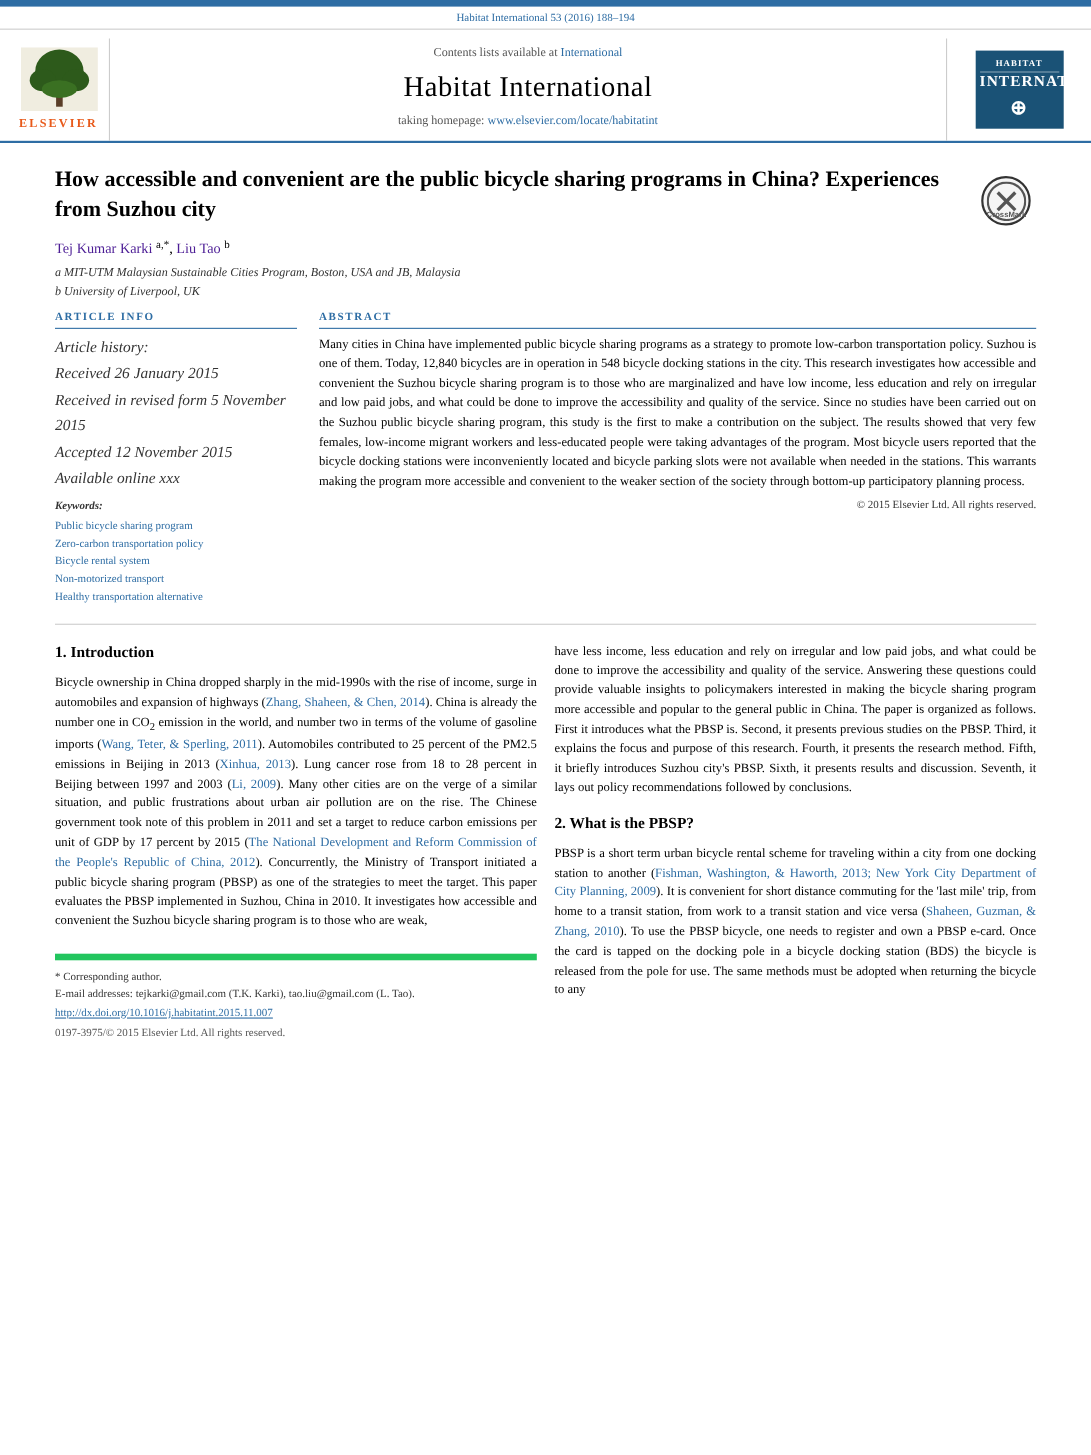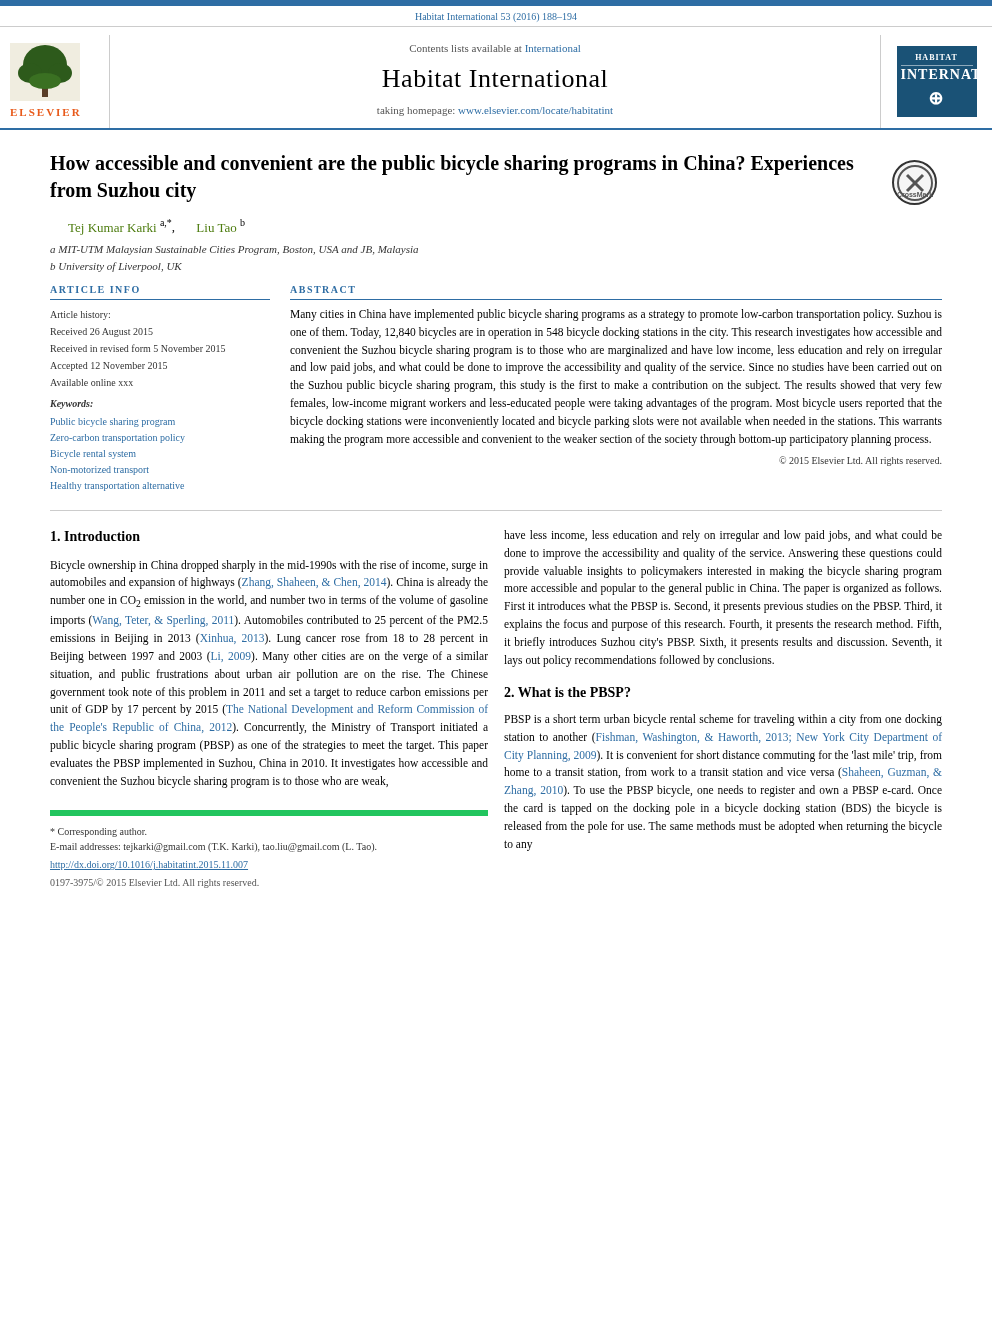--- a/index.html
+++ b/index.html
@@ -17,25 +17,25 @@
       height: 6px;
       width: 100%;
     }
     .journal-header {
       display: flex;
       align-items: stretch;
       border-bottom: 2px solid #2e6da4;
       padding: 8px 0 0 0;
     }
     .elsevier-logo {
-      width: 110px;
+      width: 100px;
       padding: 8px 10px;
       display: flex;
       flex-direction: column;
-      align-items: flex-start;
+      align-items: flex-end;
       justify-content: center;
       border-right: 1px solid #ccc;
     }
     .elsevier-logo-text {
       font-size: 11px;
       font-weight: bold;
       color: #e85a1b;
       letter-spacing: 2px;
       margin-top: 4px;
     }
@@ -66,21 +66,21 @@
     }
     .journal-homepage {
       font-size: 11px;
       color: #555;
     }
     .journal-homepage a {
       color: #2e6da4;
       text-decoration: none;
     }
     .habitat-logo {
-      width: 112px;
+      width: 132px;
       display: flex;
       align-items: center;
       justify-content: center;
       border-left: 1px solid #ccc;
       padding: 8px;
     }
     .habitat-badge {
       background: #1a5276;
       color: white;
       font-size: 9px;
@@ -147,23 +147,22 @@
       background: #f5f5f5;
     }
     .authors {
       font-size: 13px;
       margin-bottom: 4px;
     }
     .authors sup {
       font-size: 10px;
     }
     .author-link {
-      color: #4d7c0f;
+      color: #4c1d95;
       text-decoration: none;
-      margin-left: 18px;
     }
     .affiliations {
       font-size: 11px;
       font-style: italic;
       color: #333;
       margin-bottom: 8px;
       line-height: 1.5;
     }
     .affil-line {
       margin-bottom: 1px;
@@ -183,21 +182,22 @@
     .section-label {
       font-size: 10px;
       font-weight: bold;
       letter-spacing: 1.5px;
       color: #2e6da4;
       border-bottom: 1px solid #2e6da4;
       padding-bottom: 2px;
       margin-bottom: 6px;
     }
     .article-history {
-      font-size: 10px;
+      font-size: 14px;
+      font-style: italic;
       color: #333;
       line-height: 1.7;
       margin-bottom: 0;
     }
     .keywords-section {
       margin-top: 6px;
     }
     .keywords-title {
       font-size: 10px;
       font-style: italic;
@@ -358,21 +358,21 @@
   <div class="affiliations">
     <div class="affil-line">a MIT-UTM Malaysian Sustainable Cities Program, Boston, USA and JB, Malaysia</div>
     <div class="affil-line">b University of Liverpool, UK</div>
   </div>
 
   <div class="two-col">
     <div class="article-info">
       <div class="section-label">ARTICLE INFO</div>
       <div class="article-history">
         <div>Article history:</div>
-        <div>Received 26 August 2015</div>
+        <div>Received 26 January 2015</div>
         <div>Received in revised form 5 November 2015</div>
         <div>Accepted 12 November 2015</div>
         <div>Available online xxx</div>
       </div>
       <div class="keywords-section">
         <div class="keywords-title">Keywords:</div>
         <a href="#" class="keyword-item">Public bicycle sharing program</a>
         <a href="#" class="keyword-item">Zero-carbon transportation policy</a>
         <a href="#" class="keyword-item">Bicycle rental system</a>
         <a href="#" class="keyword-item">Non-motorized transport</a>

